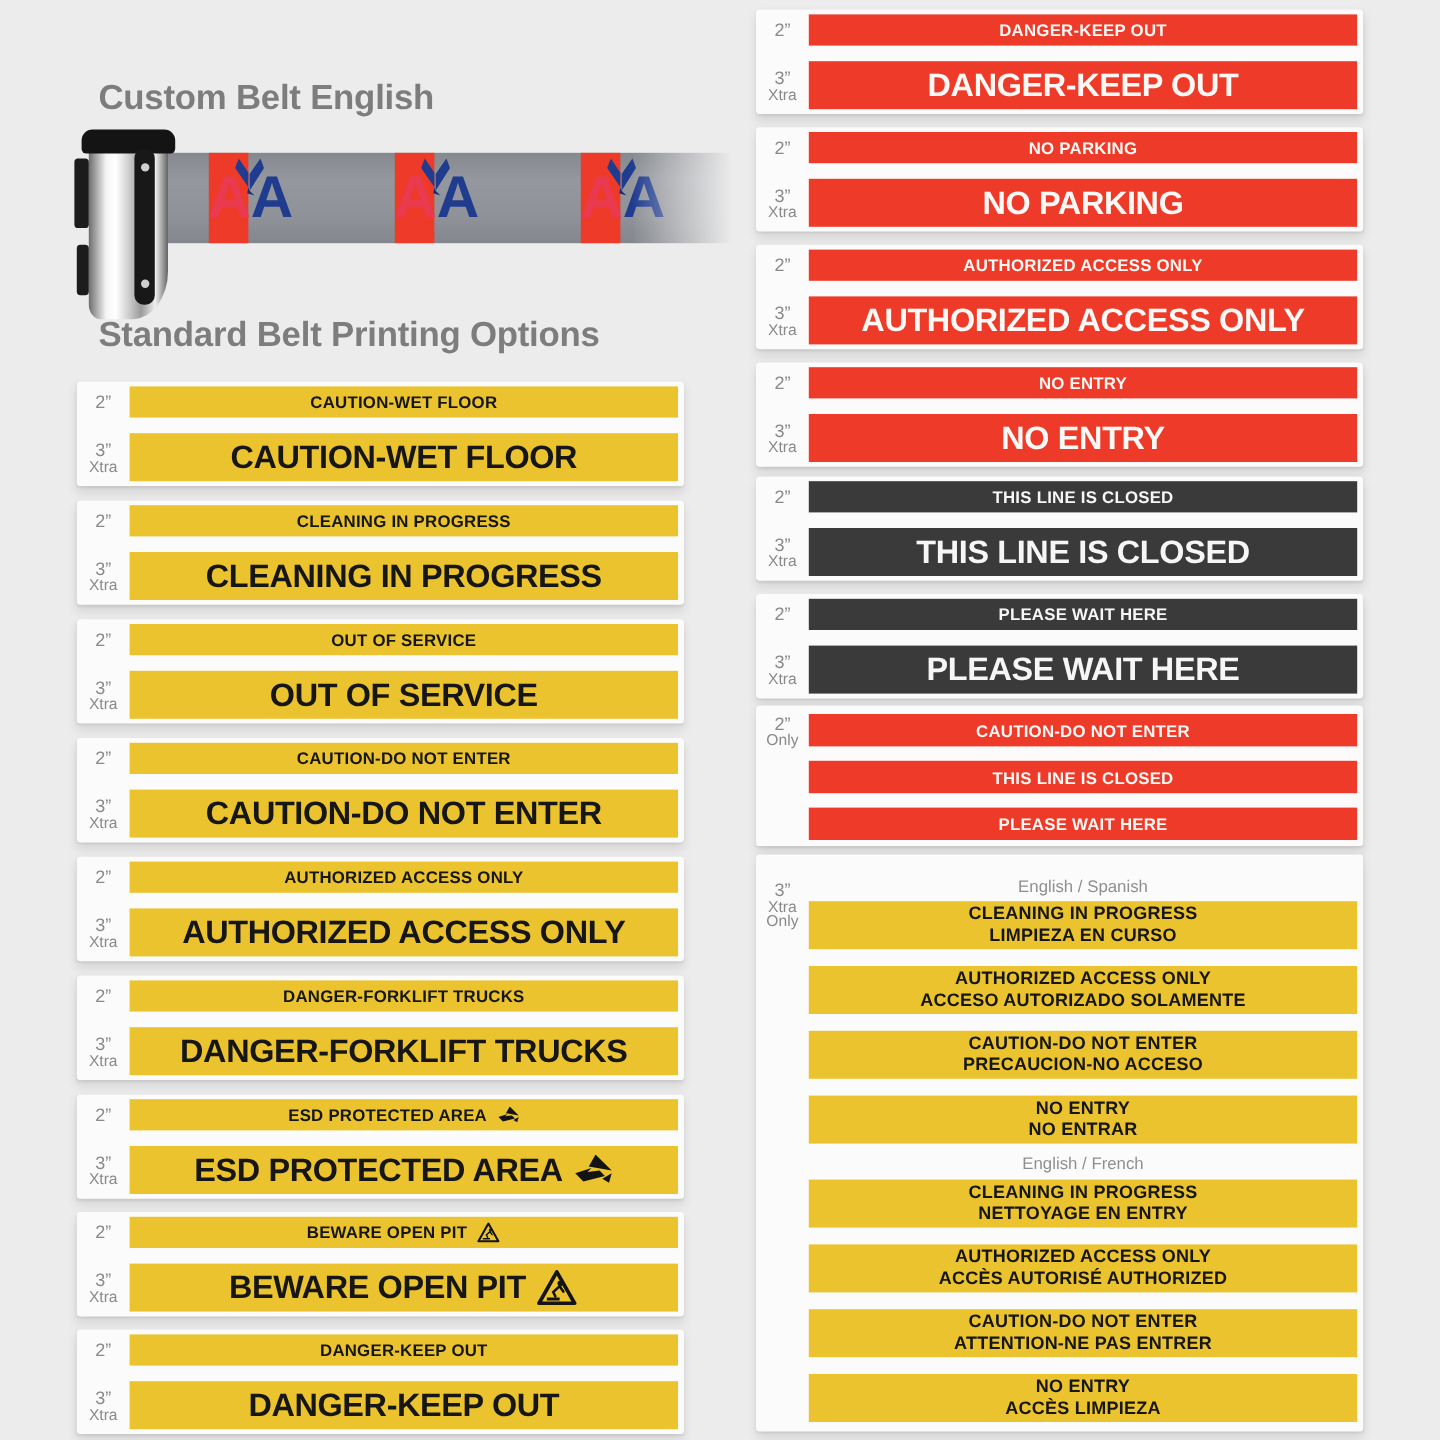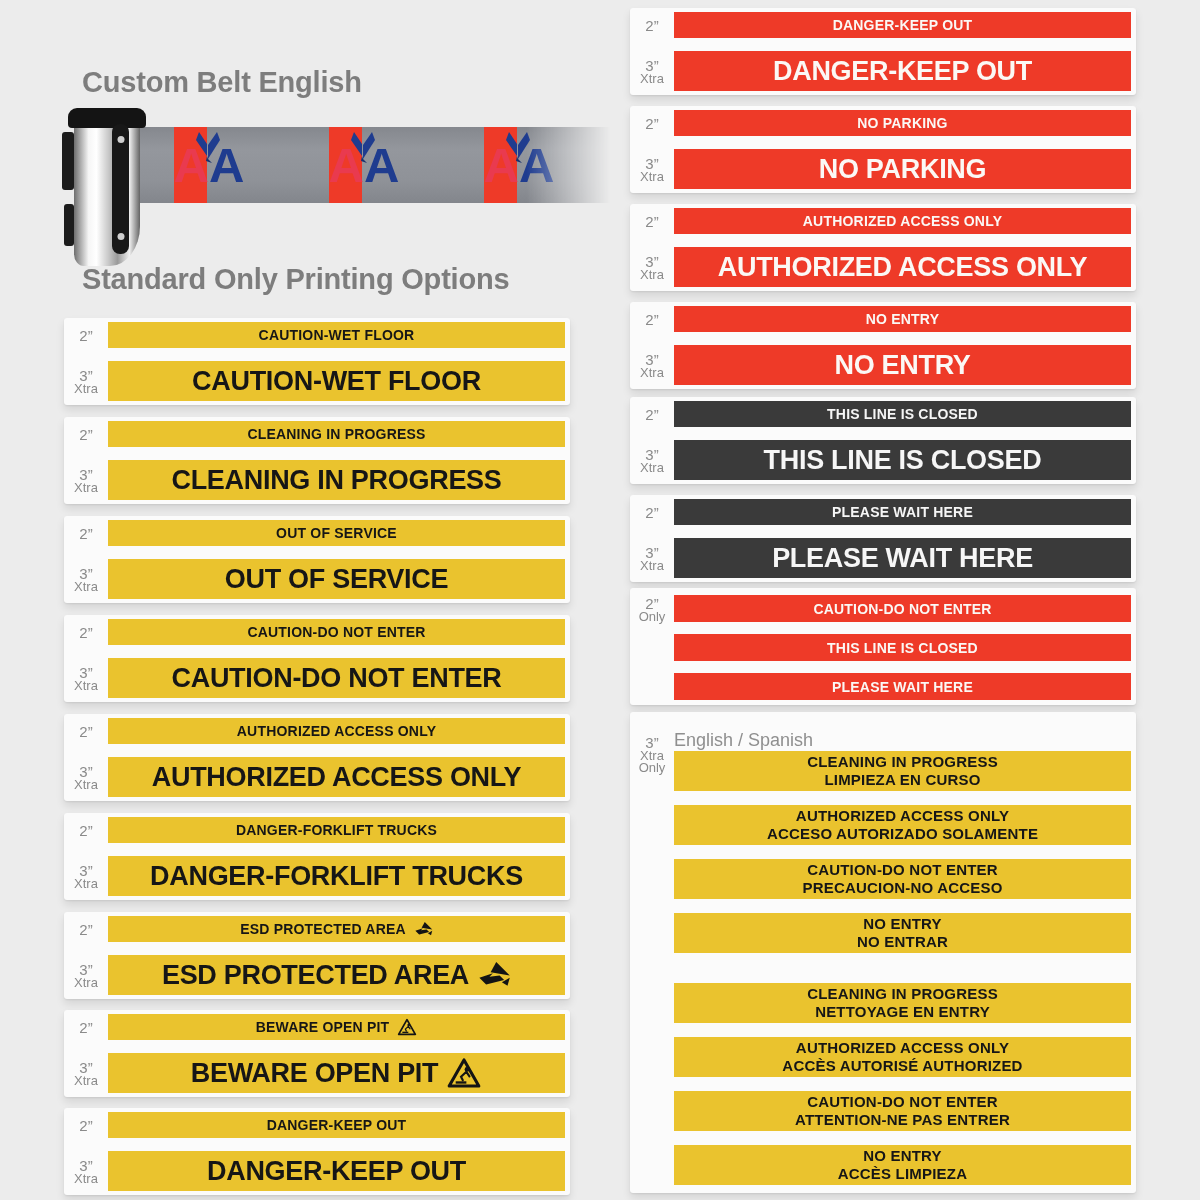--- a/index.html
+++ b/index.html
@@ -45,31 +45,31 @@
   .l2{top:4px;height:26px;} .l3{top:43px;height:40px;}
   .belt svg{margin-left:8px;flex:0 0 auto;}
   
   #card-two-only{top:588px;height:117px;}
   .ob{position:absolute;left:44px;width:457px;height:27px;display:flex;align-items:center;justify-content:center;
     font-size:14px;font-weight:bold;letter-spacing:.2px;}
   .ob1{top:7px;}.ob2{top:46px;}.ob3{top:85px;}
   .l-only{top:5px;height:32px;}
   
   #card-bilingual{top:712px;height:481px;}
-  .bi-header{position:absolute;left:44px;width:457px;text-align:left;color:#8F8F8F;font-size:18px;}
+  .bi-header{position:absolute;left:44px;width:457px;text-align:center;color:#8F8F8F;font-size:14px;}
   #bih1{top:18px;} #bih2{top:249px;}
   .bb{position:absolute;left:44px;width:457px;height:40px;display:flex;flex-direction:column;align-items:center;
     justify-content:center;font-weight:bold;font-size:15px;line-height:18.5px;letter-spacing:.2px;text-align:center;}
   .l-bi{top:16px;height:52px;}
 </style>
 </head>
 <body>
 
 <div class="h" id="h-custom">Custom Belt English</div>
-<div class="h" id="h-standard">Standard Only Printing Options</div>
+<div class="h" id="h-standard">Standard Belt Printing Options</div>
 
 <div id="belt-strip">
   <span class="aa-logo" id="logo1">
     <span class="a red">A</span>
     <span class="a blue">A</span>
     <svg class="eagle" width="26" height="36" viewBox="0 0 26 36">
       <path d="M4 1 L12 13 L12 25 L1 9 Z" fill="#1F3C8F"></path>
       <path d="M22 1 L13 14 L13 28 L25 9 Z" fill="#1F3C8F"></path>
       <path d="M12 25 L13 28 L17 32 L11 30 Z" fill="#16306F"></path>
     </svg>
@@ -400,20 +400,21 @@
   </div>
   <div class="bb yellow" style="top:147px">
     <span>CAUTION-DO NOT ENTER</span>
     <span>PRECAUCION-NO ACCESO</span>
   </div>
   <div class="bb yellow" style="top:201px">
     <span>NO ENTRY</span>
     <span>NO ENTRAR</span>
   </div>
 
+  <div class="bi-header" id="bih2">English / French</div>
   <div class="bb yellow" style="top:271px">
     <span>CLEANING IN PROGRESS</span>
     <span>NETTOYAGE EN ENTRY</span>
   </div>
   <div class="bb yellow" style="top:325px">
     <span>AUTHORIZED ACCESS ONLY</span>
     <span>ACCÈS AUTORISÉ AUTHORIZED</span>
   </div>
   <div class="bb yellow" style="top:379px">
     <span>CAUTION-DO NOT ENTER</span>

